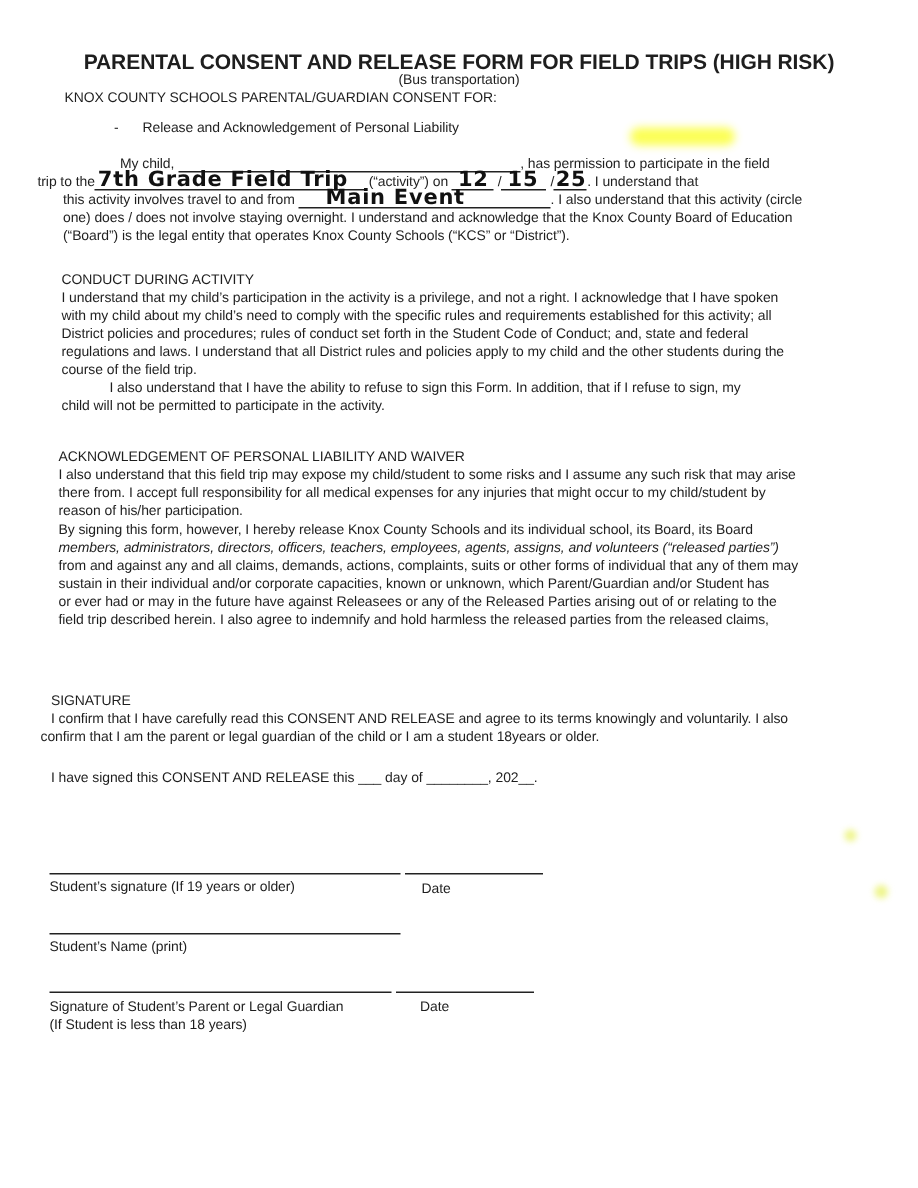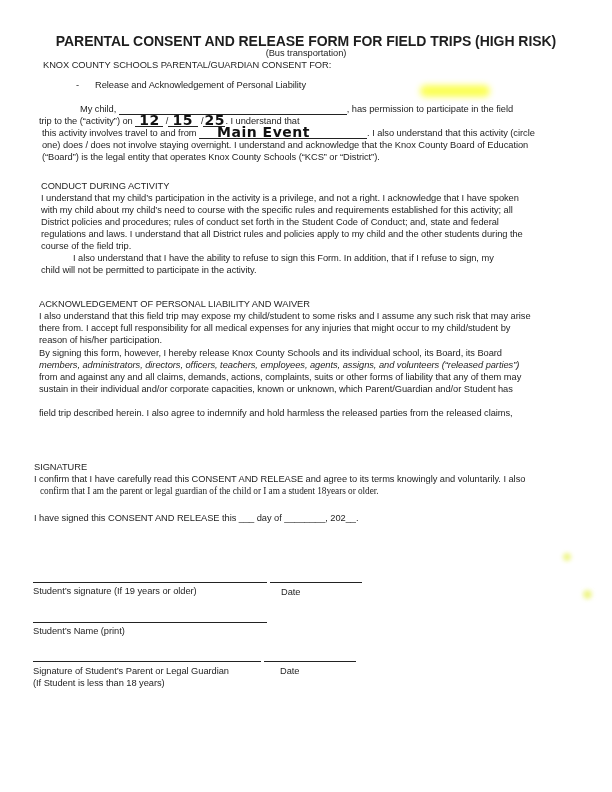--- a/index.html
+++ b/index.html
@@ -28,56 +28,57 @@
   <div class="t title center" style="top:35px;">PARENTAL CONSENT AND RELEASE FORM FOR FIELD TRIPS (HIGH RISK)</div>
   <div class="t center" style="top:47px;">(Bus transportation)</div>
   <div class="t" style="left:43px; top:59px;">KNOX COUNTY SCHOOLS PARENTAL/GUARDIAN CONSENT FOR:</div>
   <div class="t" style="left:76px; top:79px;">-</div>
   <div class="t" style="left:95px; top:79px;">Release and Acknowledgement of Personal Liability</div>
 
   <div class="t" style="left:48px; top:103px;margin-left:32px;">
     <span>My child,</span>
     <span class="ul" style="width:228px;"><span class="hw hand"></span></span><span>, has permission to participate in the field</span>
   </div>
-  <div class="t" style="left:39px; top:115px;text-align:center;">
-    <span>trip to the</span>
+  <div class="t" style="left:25px; top:115px;text-align:center;">
+    <span>trip to the</span><span class="ul" style="width:180px;"><span class="hw hand" style="left:2px;">7th Grade Field Trip</span></span>
     <span>(“activity”) on</span>
     <span class="ul" style="width:28px;"><span class="hw hand">12</span></span>
     <span>/</span><span class="ul" style="width:30px;"><span class="hw hand">15</span></span>
     <span>/</span><span class="ul" style="width:22px;"><span class="hw hand" style="left:1px;">25</span></span><span>. I understand that</span>
   </div>
   <div class="t" style="left:42px; top:127px;">
     <span>this activity involves travel to and from</span>
     <span class="ul" style="width:168px;"><span class="hw hand" style="left:18px;">Main Event</span></span><span>. I also understand that this activity (circle</span>
   </div>
   <div class="t" style="left:42px; top:139px;">one) does / does not involve staying overnight. I understand and acknowledge that the Knox County Board of Education</div>
   <div class="t" style="left:42px; top:151px;">(“Board”) is the legal entity that operates Knox County Schools (“KCS” or “District”).</div>
 
   <div class="t" style="left:41px; top:180px;">CONDUCT DURING ACTIVITY</div>
   <div class="t" style="left:41px; top:192px;">I understand that my child’s participation in the activity is a privilege, and not a right. I acknowledge that I have spoken</div>
-  <div class="t" style="left:41px; top:204px;">with my child about my child’s need to course with the specific rules and requirements established for this activity; all</div>
+  <div class="t" style="left:41px; top:204px;">with my child about my child’s need to comply with the specific rules and requirements established for this activity; all</div>
   <div class="t" style="left:41px; top:216px;">District policies and procedures; rules of conduct set forth in the Student Code of Conduct; and, state and federal</div>
   <div class="t" style="left:41px; top:228px;">regulations and laws. I understand that all District rules and policies apply to my child and the other students during the</div>
   <div class="t" style="left:41px; top:240px;">course of the field trip.</div>
   <div class="t" style="left:41px; top:252px;margin-left:32px;">I also understand that I have the ability to refuse to sign this Form. In addition, that if I refuse to sign, my</div>
   <div class="t" style="left:41px; top:264px;">child will not be permitted to participate in the activity.</div>
 
   <div class="t" style="left:39px; top:298px;">ACKNOWLEDGEMENT OF PERSONAL LIABILITY AND WAIVER</div>
   <div class="t" style="left:39px; top:310px;">I also understand that this field trip may expose my child/student to some risks and I assume any such risk that may arise</div>
   <div class="t" style="left:39px; top:322px;">there from. I accept full responsibility for all medical expenses for any injuries that might occur to my child/student by</div>
   <div class="t" style="left:39px; top:334px;">reason of his/her participation.</div>
   <div class="t" style="left:39px; top:347px;">By signing this form, however, I hereby release Knox County Schools and its individual school, its Board, its Board</div>
   <div class="t" style="left:39px; top:359px;font-style:italic;">members, administrators, directors, officers, teachers, employees, agents, assigns, and volunteers (“released parties”)</div>
-  <div class="t" style="left:39px; top:371px;">from and against any and all claims, demands, actions, complaints, suits or other forms of liability that any of them may</div>
+  <div class="t" style="left:39px; top:371px;">from and against any and all claims, demands, actions, complaints, suits or other forms of individual that any of them may</div>
   <div class="t" style="left:39px; top:383px;">sustain in their individual and/or corporate capacities, known or unknown, which Parent/Guardian and/or Student has</div>
+  <div class="t" style="left:39px; top:395px;">or ever had or may in the future have against Releasees or any of the Released Parties arising out of or relating to the</div>
   <div class="t" style="left:39px; top:407px;">field trip described herein. I also agree to indemnify and hold harmless the released parties from the released claims,</div>
 
   <div class="t" style="left:34px; top:461px;">SIGNATURE</div>
   <div class="t" style="left:34px; top:473px;">I confirm that I have carefully read this CONSENT AND RELEASE and agree to its terms knowingly and voluntarily. I also</div>
-  <div class="t" style="left:40px; top:485px;font-family:Liberation Serif, serif;">confirm that I am the parent or legal guardian of the child or I am a student 18years or older.</div>
+  <div class="t" style="left:27px; top:485px;">confirm that I am the parent or legal guardian of the child or I am a student 18years or older.</div>
   <div class="t" style="left:34px; top:512px;">I have signed this CONSENT AND RELEASE this ___ day of ________, 202__.</div>
 
   <div class="line" style="left:33px; top:582px; width:234px;"></div>
   <div class="line" style="left:270px; top:582px; width:92px;"></div>
   <div class="t" style="left:33px; top:585px;">Student’s signature (If 19 years or older)</div>
   <div class="t" style="left:281px; top:586px;">Date</div>
 
   <div class="line" style="left:33px; top:622px; width:234px;"></div>
   <div class="t" style="left:33px; top:625px;">Student’s Name (print)</div>
 

